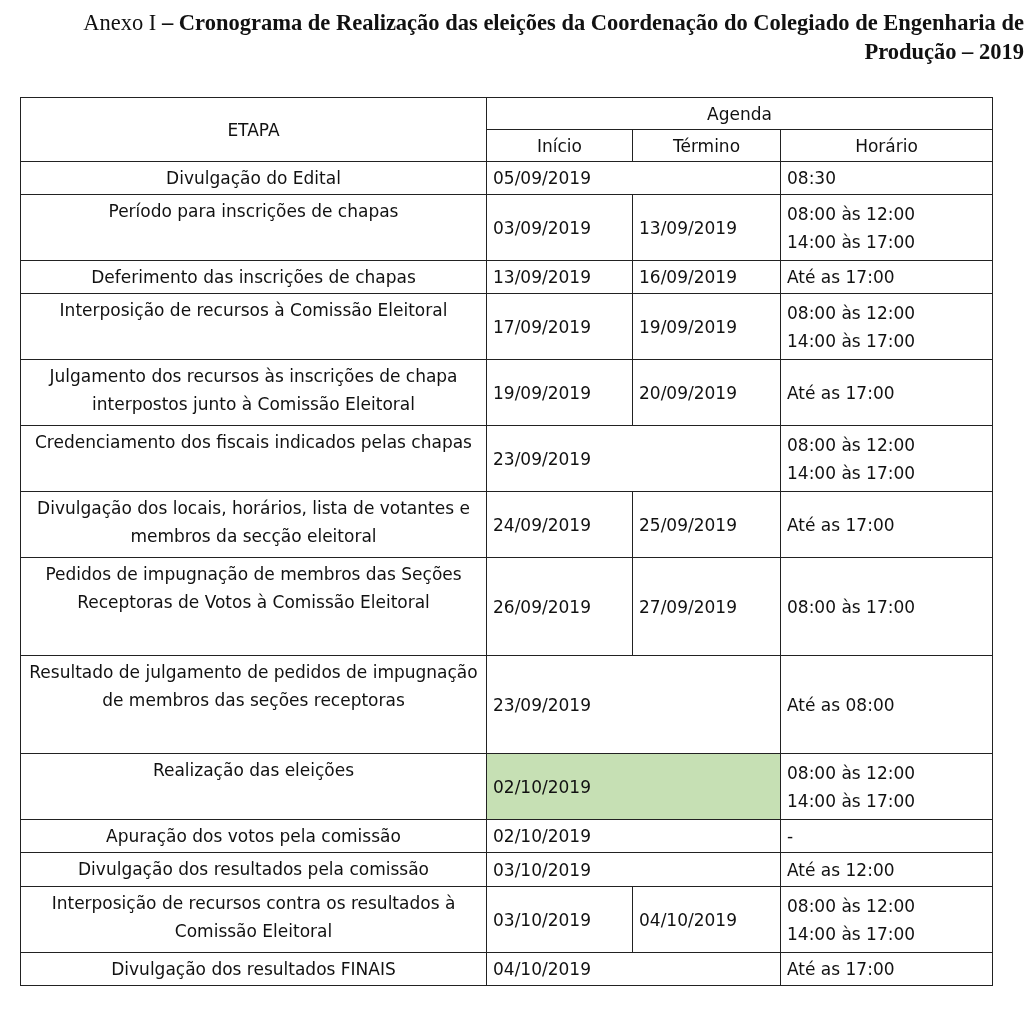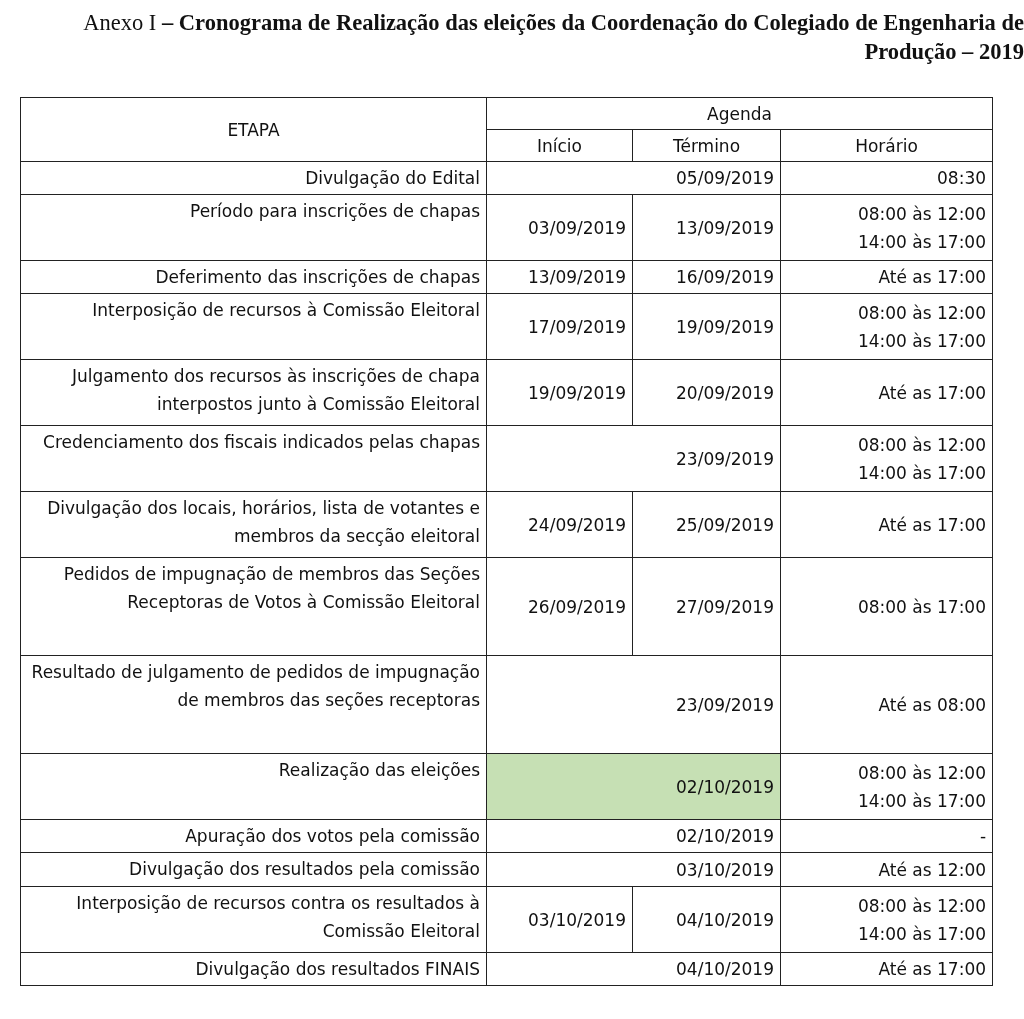--- a/index.html
+++ b/index.html
@@ -16,22 +16,22 @@
     width: 972px; border-collapse: collapse;
     font-family: "DejaVu Sans", sans-serif; font-size: 17px; color: #111;
     table-layout: fixed;
     border-radius: 27px;
   }
   td, th {
     border: 1.5px solid #222; padding: 0 6px; font-weight: normal;
     line-height: 28px;
   }
   th { text-align: center; }
-  td.etapa { text-align: right; vertical-align: top; padding-top: 2px; padding-bottom: 2px; }
-  td.c { text-align: right; vertical-align: middle; }
+  td.etapa { text-align: center; vertical-align: top; padding-top: 2px; padding-bottom: 2px; }
+  td.c { text-align: left; vertical-align: middle; }
   td.green { background: #c6e0b4; }
   col.c0 { width: 466px; }
   col.c1 { width: 146px; }
   col.c2 { width: 148px; }
   col.c3 { width: 212px; }
 </style>
 </head>
 <body>
 
 <div class="title">

